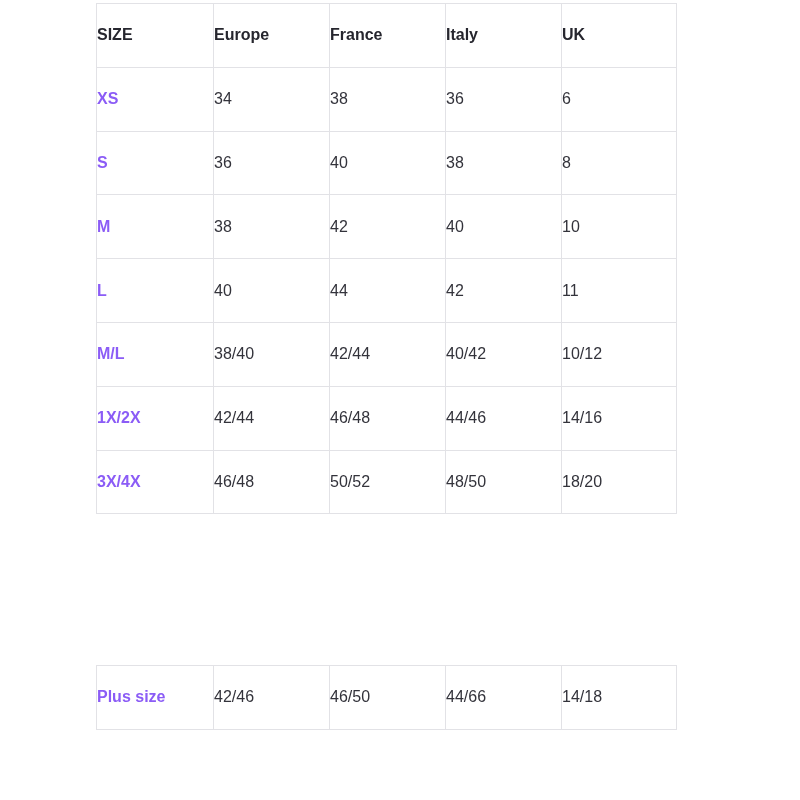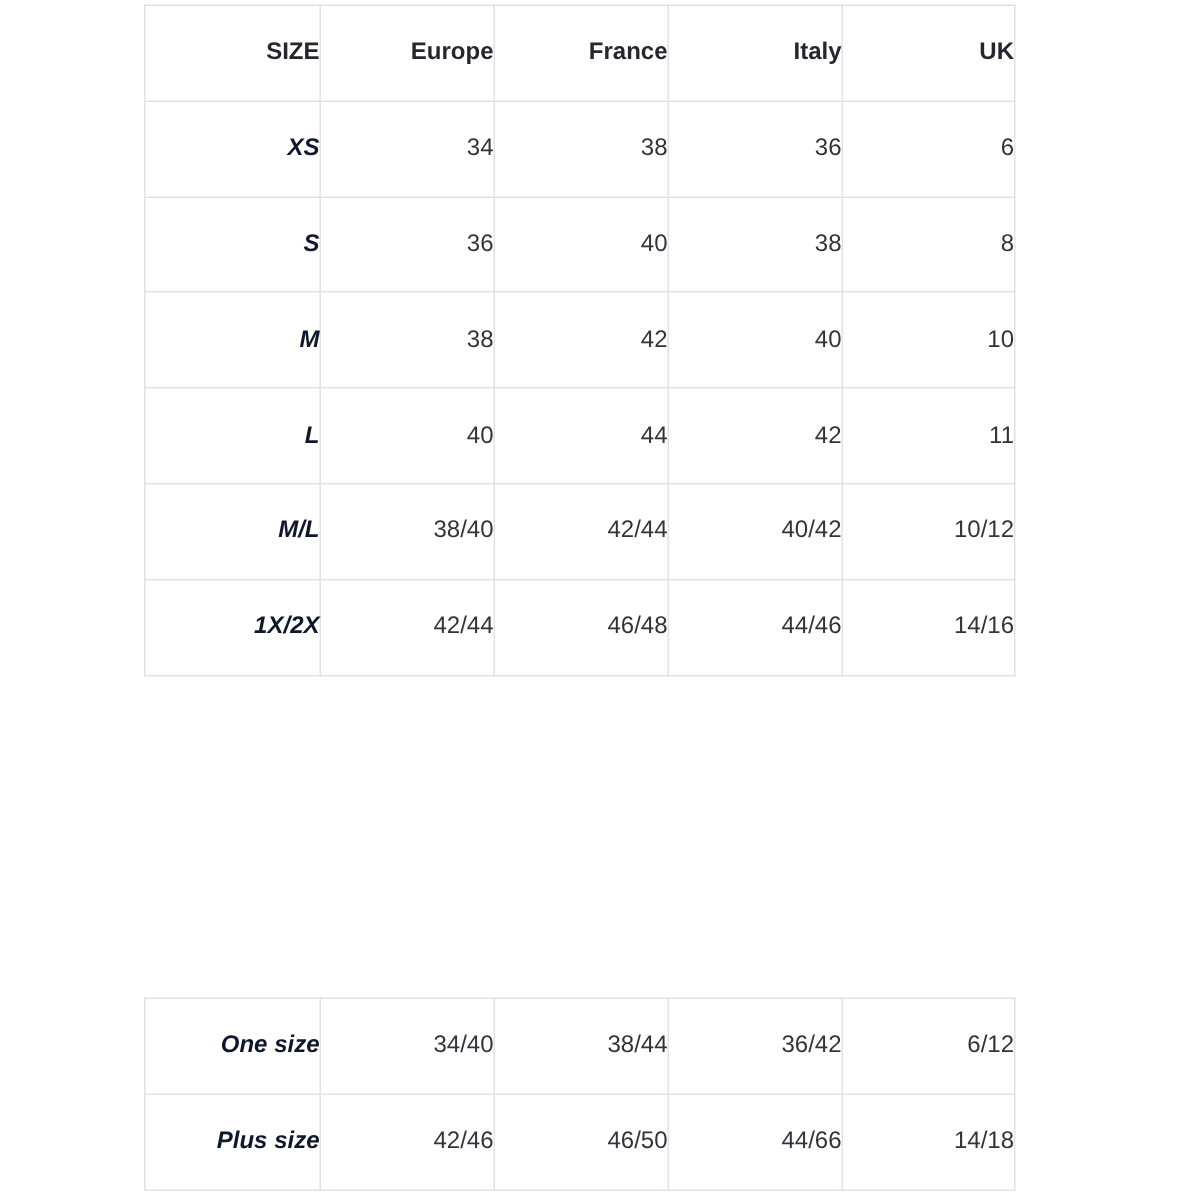--- a/index.html
+++ b/index.html
@@ -30,43 +30,42 @@
 
   table.size-table {
     border-collapse: collapse;
     width: 580px;
     table-layout: fixed;
   }
   table.size-table td,
   table.size-table th {
     border: 1px solid #e2e2e6;
     height: 62.8px;
-    text-align: right;
+    text-align: left;
     vertical-align: middle;
     font-size: 16px;
     font-weight: 400;
     color: #33333b;
     padding: 0;
   }
   table.size-table col.c0 { width: 117px; }
   table.size-table col.c1 { width: 116px; }
   table.size-table col.c2 { width: 116px; }
   table.size-table col.c3 { width: 116px; }
   table.size-table col.c4 { width: 115px; }
 
   table.size-table th {
     font-weight: 700;
     font-size: 16px;
     color: #26262e;
   }
   table.size-table td.rowlabel {
     font-weight: 700;
-    color: #0f172a;
+    color: #8b5cf6;
     font-size: 16px;
-    font-style: italic;
   }
   #second-table td.rowlabel { font-size: 16px; }
 </style>
 </head>
 <body>
 
 <div class="page">
 
   <div class="table-wrap" id="main-table-wrap">
     <table class="size-table" id="main-table">
@@ -122,42 +121,42 @@
           <td>40/42</td>
           <td>10/12</td>
         </tr>
         <tr>
           <td class="rowlabel">1X/2X</td>
           <td>42/44</td>
           <td>46/48</td>
           <td>44/46</td>
           <td>14/16</td>
         </tr>
+        <tr>
+          <td class="rowlabel">3X/4X</td>
+          <td>46/48</td>
+          <td>50/52</td>
+          <td>48/50</td>
+          <td>18/20</td>
+        </tr>
       </tbody>
     </table>
   </div>
 
   <div class="table-wrap" id="second-table-wrap">
     <table class="size-table" id="second-table">
       <colgroup>
         <col class="c0">
           <col class="c1">
           <col class="c2">
           <col class="c3">
           <col class="c4">
       </colgroup>
       <tbody>
         <tr>
-          <td class="rowlabel">One size</td>
-          <td>34/40</td>
-          <td>38/44</td>
-          <td>36/42</td>
-          <td>6/12</td>
-        </tr>
-        <tr>
           <td class="rowlabel">Plus size</td>
           <td>42/46</td>
           <td>46/50</td>
           <td>44/66</td>
           <td>14/18</td>
         </tr>
       </tbody>
     </table>
   </div>
 

